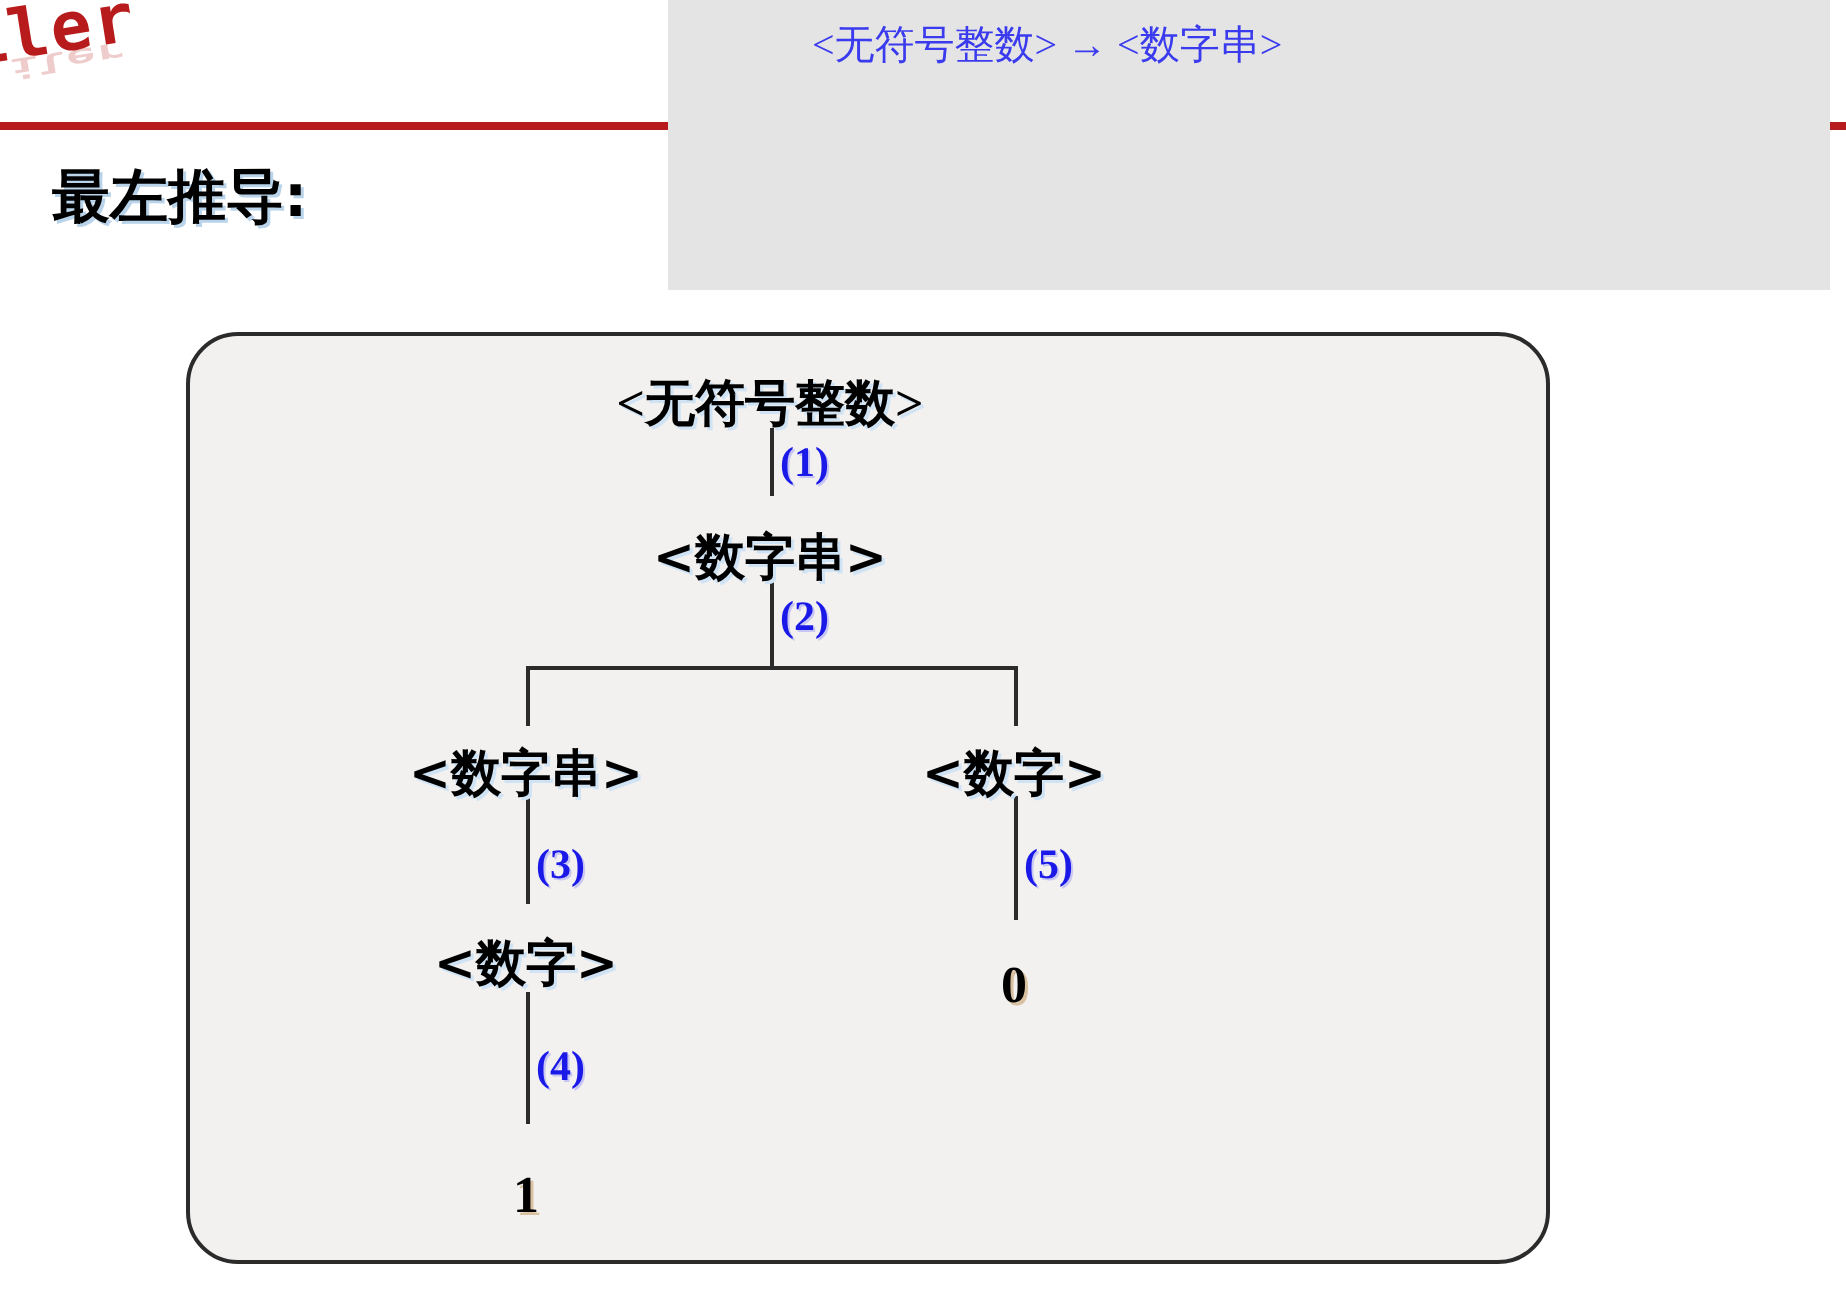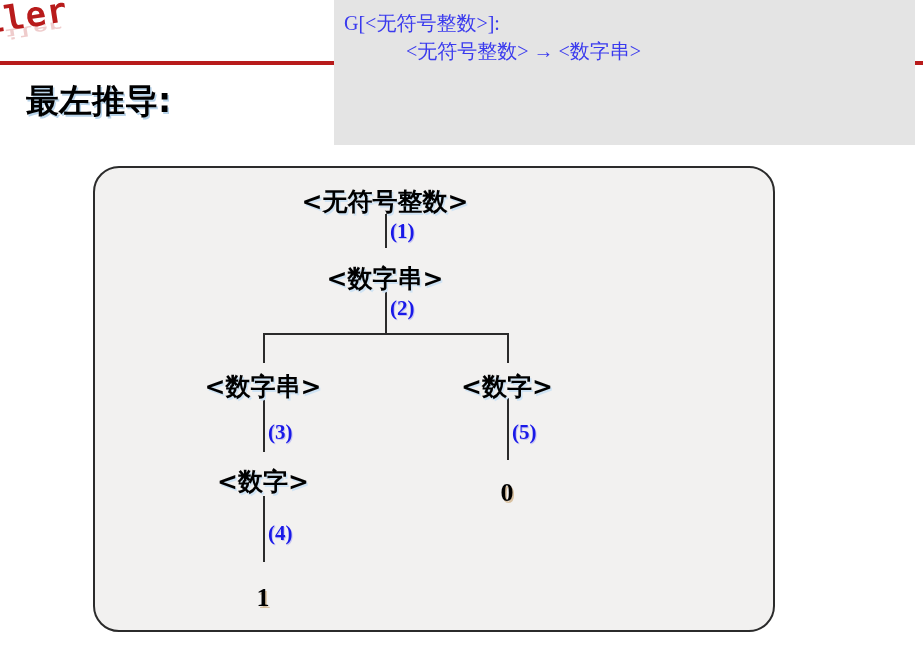--- a/index.html
+++ b/index.html
@@ -56,21 +56,21 @@
   #header-rule-left  { left: 0px;   width: 334px; }
   #header-rule-right { left: 913px; width: 10px; }
 
   
   #section-title {
     position: absolute;
     left: 26px;
     top: 79px;
     font-family: "DejaVu Sans", sans-serif;
     font-weight: bold;
-    font-size: 33px;
+    font-size: 29px;
     color: #000000;
     text-shadow: 1.5px 1.5px 0 #b9d4ea;
     white-space: nowrap;
   }
 
   
   #grammar-panel {
     position: absolute;
     left: 334px;
     top: 0px;
@@ -147,35 +147,34 @@
 <div id="slide-header">
   <div id="header-wordmark">iler</div>
   <div id="header-wordmark-reflection">iler</div>
   <div class="header-rule" id="header-rule-left"></div>
   <div class="header-rule" id="header-rule-right"></div>
 </div>
 
 <div id="section-title">最左推导:</div>
 
 <div id="grammar-panel">
-  <div class="grammar-line">G[&lt;无符号整数&gt;]:</div>
   <div class="grammar-line indented">&lt;无符号整数&gt; → &lt;数字串&gt;</div>
 </div>
 
 <div id="tree-frame">
   <div id="tree-canvas">
       <div class="edge-h" style="left: 168px; top: 165px; width: 246px;"></div>
       <div class="edge-v" style="left: 290px; top: 46px; height: 34px;"></div>
       <div class="edge-v" style="left: 290px; top: 123px; height: 42px;"></div>
       <div class="edge-v" style="left: 168px; top: 165px; height: 30px;"></div>
       <div class="edge-v" style="left: 412px; top: 165px; height: 30px;"></div>
       <div class="edge-v" style="left: 168px; top: 230px; height: 54px;"></div>
       <div class="edge-v" style="left: 412px; top: 230px; height: 62px;"></div>
       <div class="edge-v" style="left: 168px; top: 328px; height: 66px;"></div>
-      <div class="tree-node" style="left: 290px; top: 17px;">&lt;无符号整数&gt;</div>
+      <div class="tree-node" style="left: 290px; top: 17px; font-family: Liberation Serif, serif;">&lt;无符号整数&gt;</div>
       <div class="tree-node" style="left: 290px; top: 94px;">&lt;数字串&gt;</div>
       <div class="tree-node" style="left: 168px; top: 202px;">&lt;数字串&gt;</div>
       <div class="tree-node" style="left: 412px; top: 202px;">&lt;数字&gt;</div>
       <div class="tree-node" style="left: 168px; top: 297px;">&lt;数字&gt;</div>
       <div class="tree-terminal" style="left: 412px; top: 310px;">0</div>
       <div class="tree-terminal" style="left: 168px; top: 415px;">1</div>
       <div class="rule-label" style="left: 295px; top: 51px;">(1)</div>
       <div class="rule-label" style="left: 295px; top: 128px;">(2)</div>
       <div class="rule-label" style="left: 173px; top: 252px;">(3)</div>
       <div class="rule-label" style="left: 173px; top: 353px;">(4)</div>

